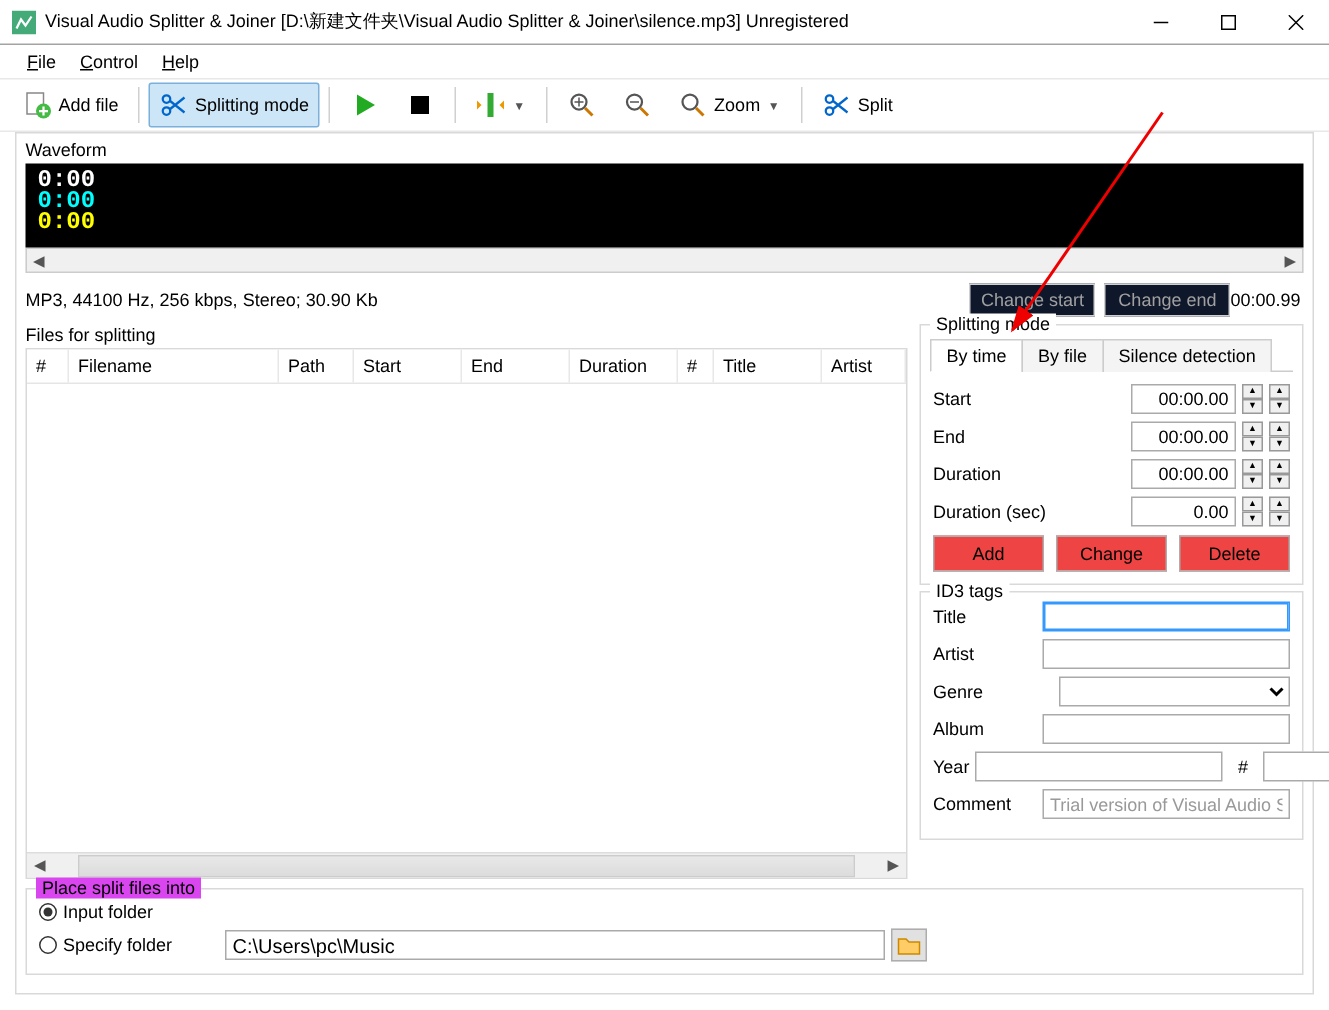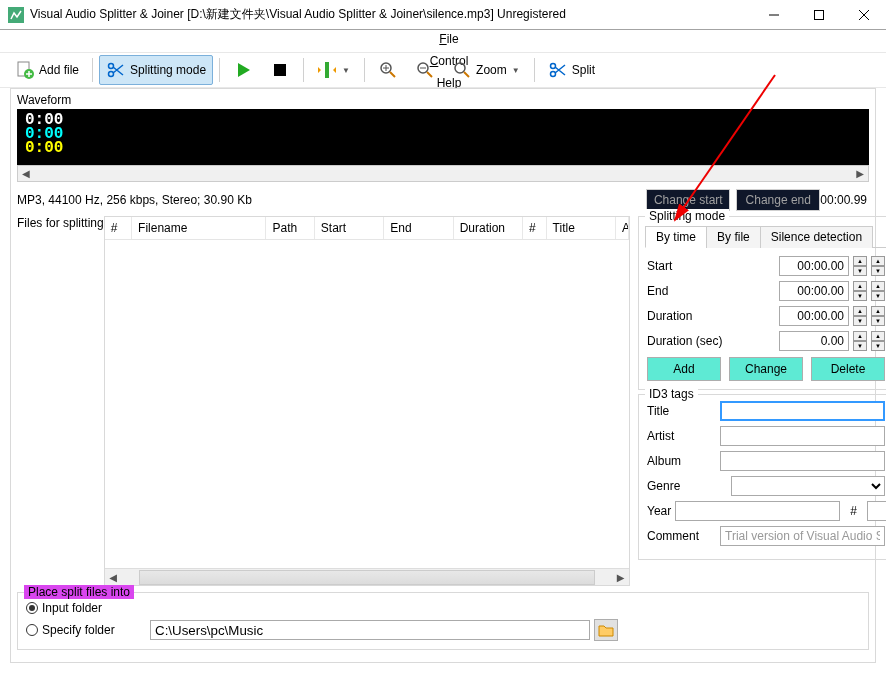--- a/index.html
+++ b/index.html
@@ -4,21 +4,21 @@
 <style>
 * { box-sizing: border-box; margin: 0; padding: 0; }
 body { font-family: "Segoe UI", Tahoma, sans-serif; font-size: 12px; background: #fff; width: 886px; height: 673px; overflow: hidden; position: relative; }
 
 .titlebar { height: 30px; background: #fff; display: flex; align-items: center; padding-left: 8px; border-bottom: 1px solid #a3a3a3; }
 .titlebar .icon { width: 16px; height: 16px; margin-right: 6px; display: inline-flex; }
 .titlebar .title { flex: 1; color: #000; }
 .winbtns { display: flex; }
 .winbtn { width: 45px; height: 29px; display: flex; align-items: center; justify-content: center; color: #000; }
 
-.menubar { height: 22px; display: flex; align-items: center; padding-left: 12px; gap: 4px; flex-direction: column; }
+.menubar { height: 22px; display: flex; align-items: center; padding-left: 12px; gap: 4px; }
 .menuitem { padding: 2px 6px; cursor: default; }
 .menuitem u { text-decoration: underline; }
 
 .toolbar { height: 36px; display: flex; align-items: center; padding: 2px 8px; gap: 3px; border-top: 1px solid #e8e8e8; border-bottom: 1px solid #e8e8e8; }
 .tb-btn { height: 30px; display: flex; align-items: center; padding: 0 6px; border: 1px solid transparent; border-radius: 2px; gap: 4px; cursor: default; justify-content: flex-end; }
 .tb-btn.active { background: #cde6f7; border-color: #7bb0db; }
 .tb-sep { width: 1px; height: 24px; background: #d0d0d0; margin: 0 3px; }
 .tb-icon { width: 20px; height: 20px; display: inline-flex; align-items: center; justify-content: center; }
 .tb-drop { width: 10px; display:inline-flex; align-items:center; justify-content:center; font-size:8px; color:#555;}
 
@@ -34,21 +34,21 @@
 .wf-scroll { height: 17px; background: #f0f0f0; border: 1px solid #ccc; display: flex; justify-content: space-between; align-items: center; margin-top: 0px; }
 .wf-scroll span { padding: 0 4px; color: #555; font-size: 10px; }
 
 .inforow { display: flex; align-items: center; margin: 6px 6px 0 6px; height: 24px; }
 .infotext { flex: 1; }
 .chbtnwrap { display:flex; gap:6px; margin-left:40px; }
 .chbtn { width: 84px; height: 22px; background: #0f172a; border: 1px solid #d0d0d0; color: #a0a0a0; display: flex; align-items: center; justify-content: center; }
 .timeend { margin-left: auto; padding-right: 2px; }
 
 .splitwrap { display: flex; margin: 4px 6px 6px 6px; gap: 8px; height: 370px; }
-.leftcol { flex: 1; display: flex; }
+.leftcol { flex: 1; display: flex; flex-direction: column; }
 .rightcol { width: 256px; display: flex; flex-direction: column; gap: 4px; }
 
 .files-label { margin-bottom: 2px; }
 .filetable { flex: 1; border: 1px solid #d9d9d9; background: #fff; display: flex; flex-direction: column; overflow: hidden; }
 .ft-head { display: flex; background: #fff; border-bottom: 1px solid #e5e5e5; }
 .ft-head div { padding: 4px 6px; font-size: 12px; border-right: 1px solid #e8e8e8; white-space: nowrap; overflow: hidden; }
 .ft-body { flex:1; }
 .ft-hscroll { height: 17px; background: #f0f0f0; border-top: 1px solid #ddd; display:flex; justify-content:space-between; align-items:center;}
 .ft-hscroll .thumb { flex:1; margin:0 17px; height:15px; background:linear-gradient(#e8e8e8,#dcdcdc); border:1px solid #ccc;}
 .ft-hscroll span{ width:17px; text-align:center; color:#555; font-size:10px;}
@@ -59,21 +59,21 @@
 .tab { padding: 3px 10px; border: 1px solid #ccc; border-bottom: none; background: #f4f4f4; margin-right: -1px; position: relative; top: 1px; font-size:12px; cursor:default;}
 .tab.active { background: #fff; border-bottom: 1px solid #fff; }
 
 .formrow { display: flex; align-items: center; margin-bottom: 5px; gap: 4px; }
 .formrow label { width: 80px; }
 .numinput { width: 70px; height: 20px; border: 1px solid #aaa; text-align: right; padding: 0 4px; font-size: 12px; background:#fff; }
 .spinner { width: 14px; height: 20px; display: flex; flex-direction: column; }
 .spinner span { flex: 1; border: 1px solid #999; background: #f0f0f0; font-size: 6px; display: flex; align-items: center; justify-content: center; line-height:1; }
 
 .btnrow { display: flex; gap: 8px; margin-top: 6px; }
-.btn { flex: 1; height: 24px; border: 1px solid #adadad; background: #5eead4; display: flex; align-items: center; justify-content: center; cursor: default; }
+.btn { flex: 1; height: 24px; border: 1px solid #adadad; background: #ef4444; display: flex; align-items: center; justify-content: center; cursor: default; }
 
 .txtinput { flex:1; height: 20px; border: 1px solid #aaa; padding: 0 4px; font-size: 12px; background:#fff; }
 .txtinput.focused { border-color: #3399ff; box-shadow: 0 0 0 1px #3399ff inset; }
 .txtinput.disabled { color: #999; }
 select.txtinput { padding:0; }
 
 .outbox { margin: 4px 6px 6px 6px; border: 1px solid #d9d9d9; padding: 6px 8px 8px 8px; position: relative; }
 .outbox .lgd { position:absolute; top:-8px; left:6px; background:#d946ef; padding:0 4px; }
 .radio-row { display:flex; align-items:center; gap:4px; height:18px; }
 .radio { width:12px; height:12px; border:1px solid #333; border-radius:50%; display:inline-flex; align-items:center; justify-content:center; }
@@ -331,26 +331,26 @@
         <div class="lgd">ID3 tags</div>
         <div class="formrow">
             <label>Title</label>
             <input class="txtinput focused" value="" style="">
           </div>
         <div class="formrow">
             <label>Artist</label>
             <input class="txtinput" value="" style="">
           </div>
         <div class="formrow">
+            <label>Genre</label>
+            <select class="txtinput"><option></option></select>
+          </div>
+        <div class="formrow">
             <label>Album</label>
             <input class="txtinput" value="" style="">
-          </div>
-        <div class="formrow">
-            <label>Genre</label>
-            <select class="txtinput"><option></option></select>
           </div>
         <div class="formrow">
             <label>Year</label>
             <input class="txtinput" style="flex: 0 0 72px;" value="">
             <span style="padding:0 6px">#</span>
             <input class="txtinput" style="flex: 0 0 48px;" value="">
           </div>
         <div class="formrow">
             <label>Comment</label>
             <input class="txtinput disabled" value="Trial version of Visual Audio Splitter &amp;" style="">

